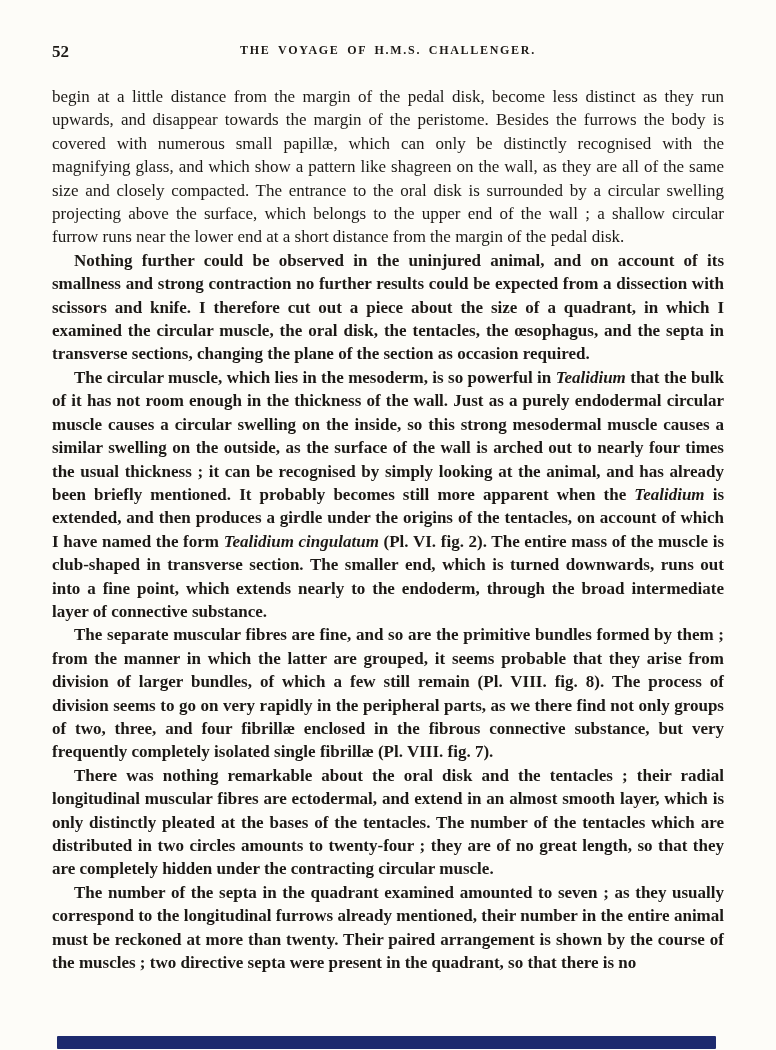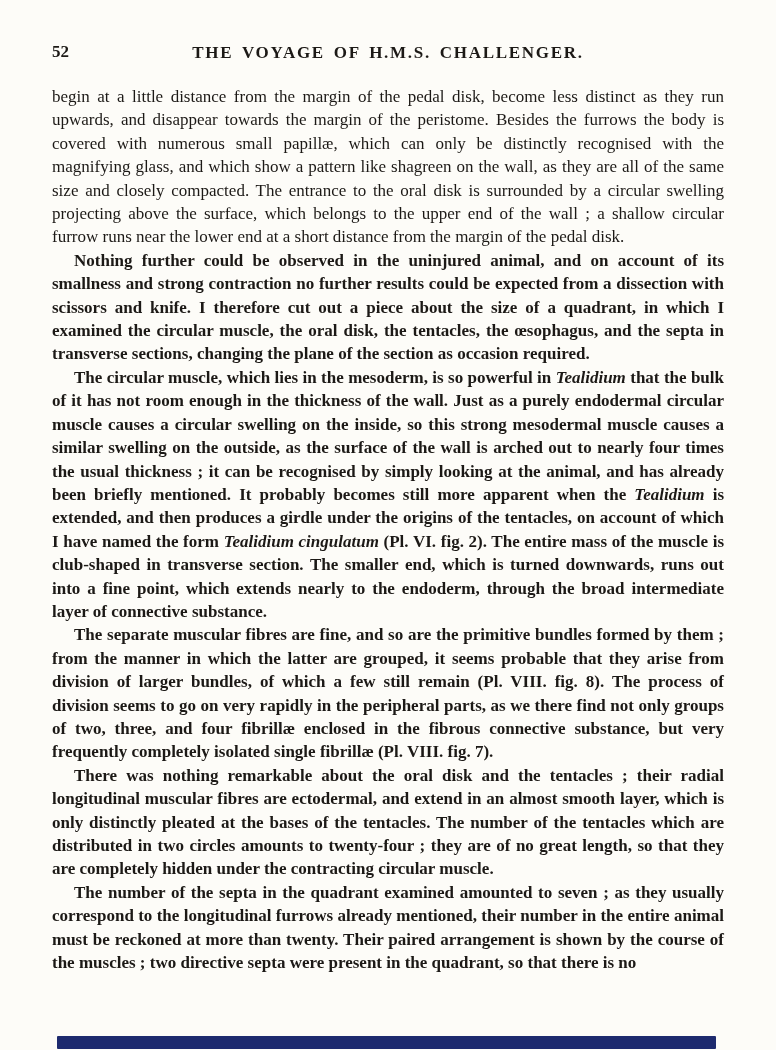--- a/index.html
+++ b/index.html
@@ -33,21 +33,21 @@
     font-weight: bold;
     font-size: 17px;
   }
   .running-title {
     position: absolute;
     left: 0;
     right: 0;
     top: 2px;
     text-align: center;
     font-weight: bold;
-    font-size: 17px;
+    font-size: 12px;
     letter-spacing: 1.7px;
     word-spacing: 3px;
   }
   .page-body {
     position: absolute;
     top: 85px;
     left: 52px;
     width: 672px;
     font-size: 17px;
     line-height: 23.4px;

